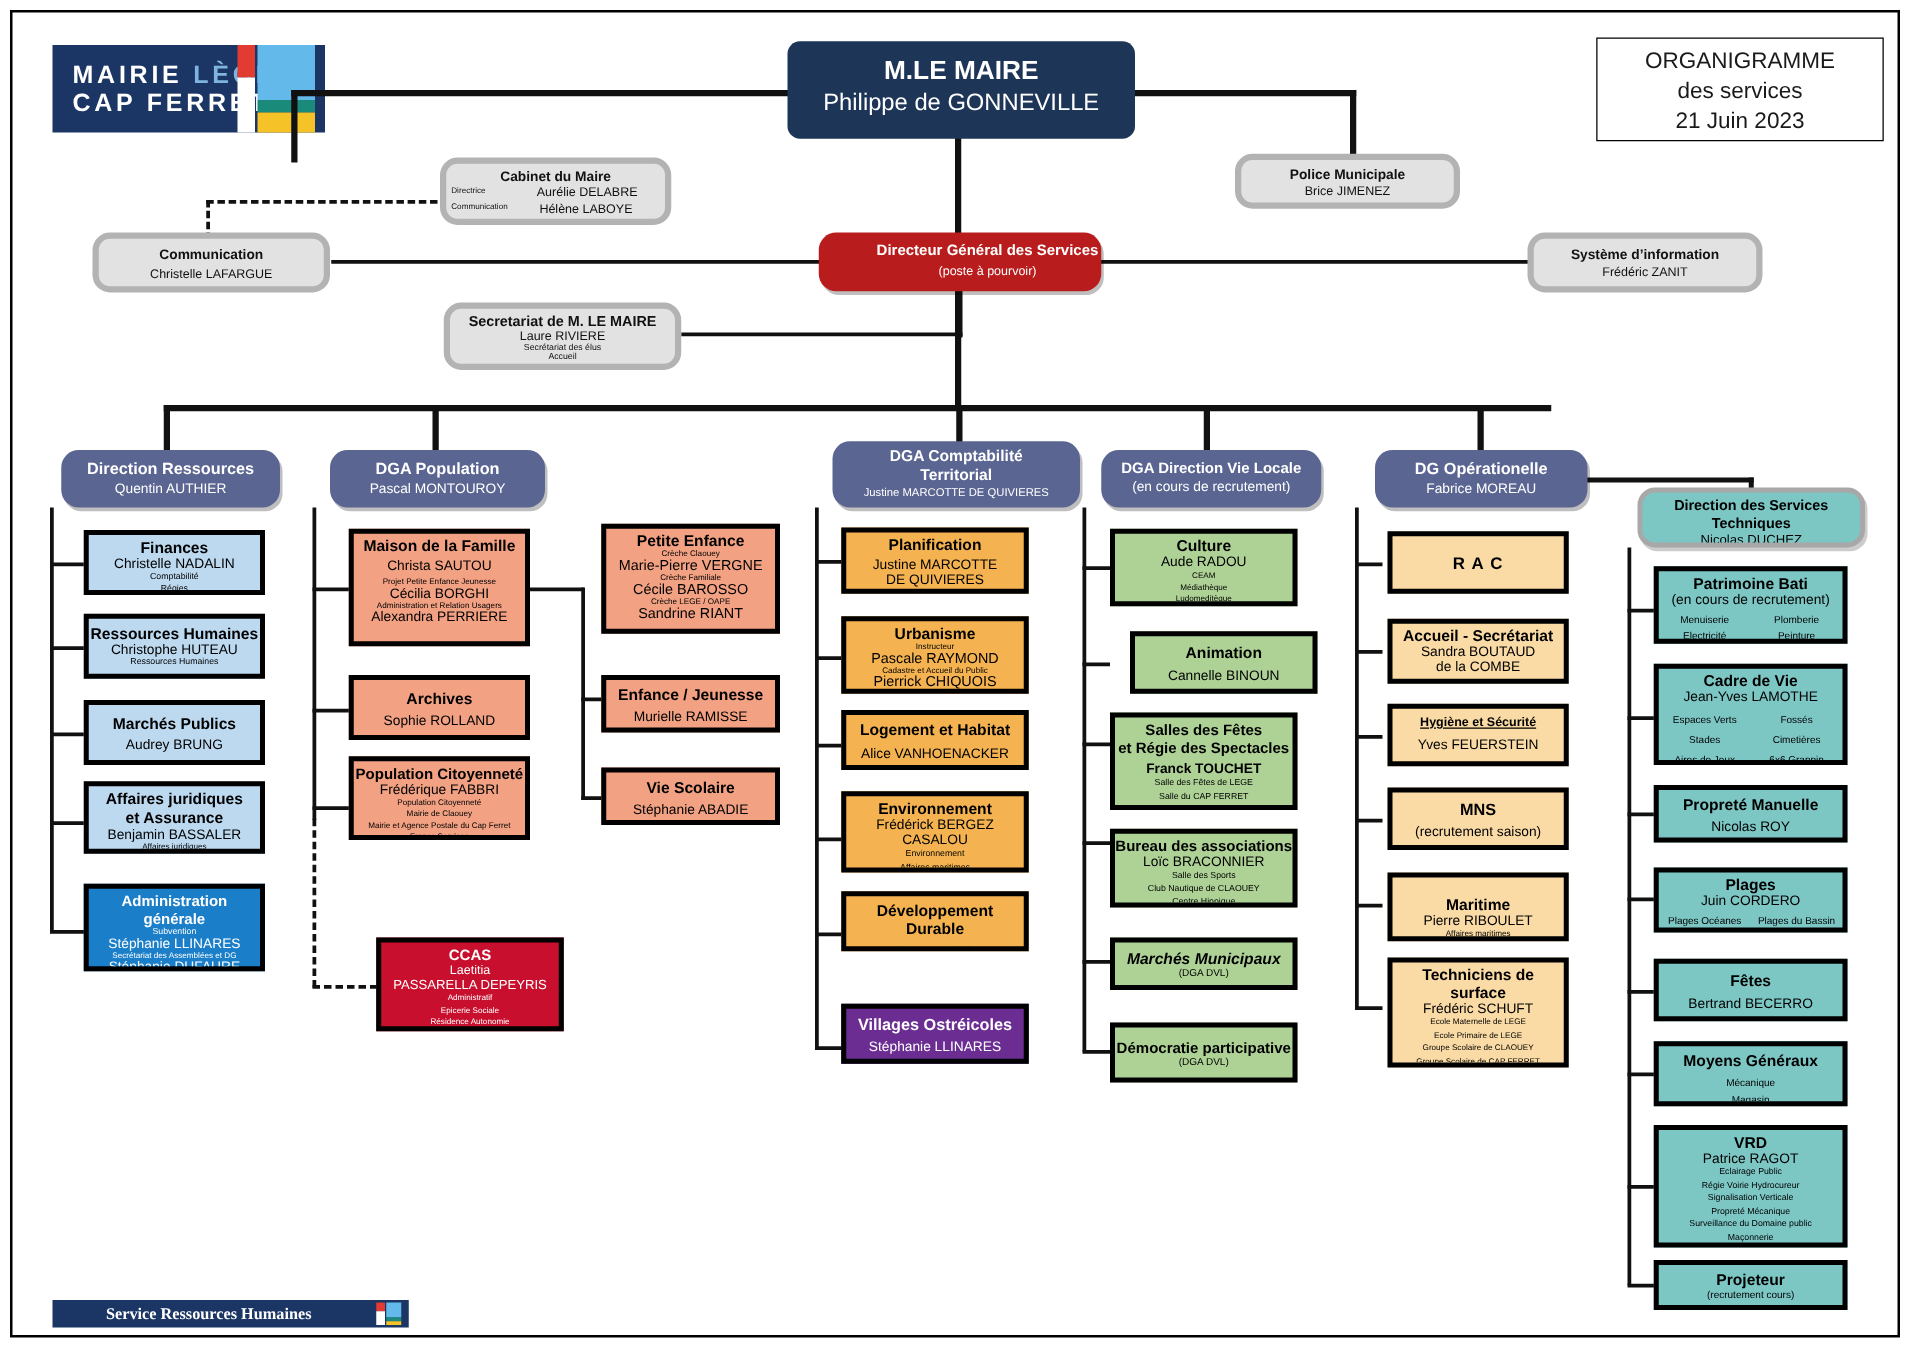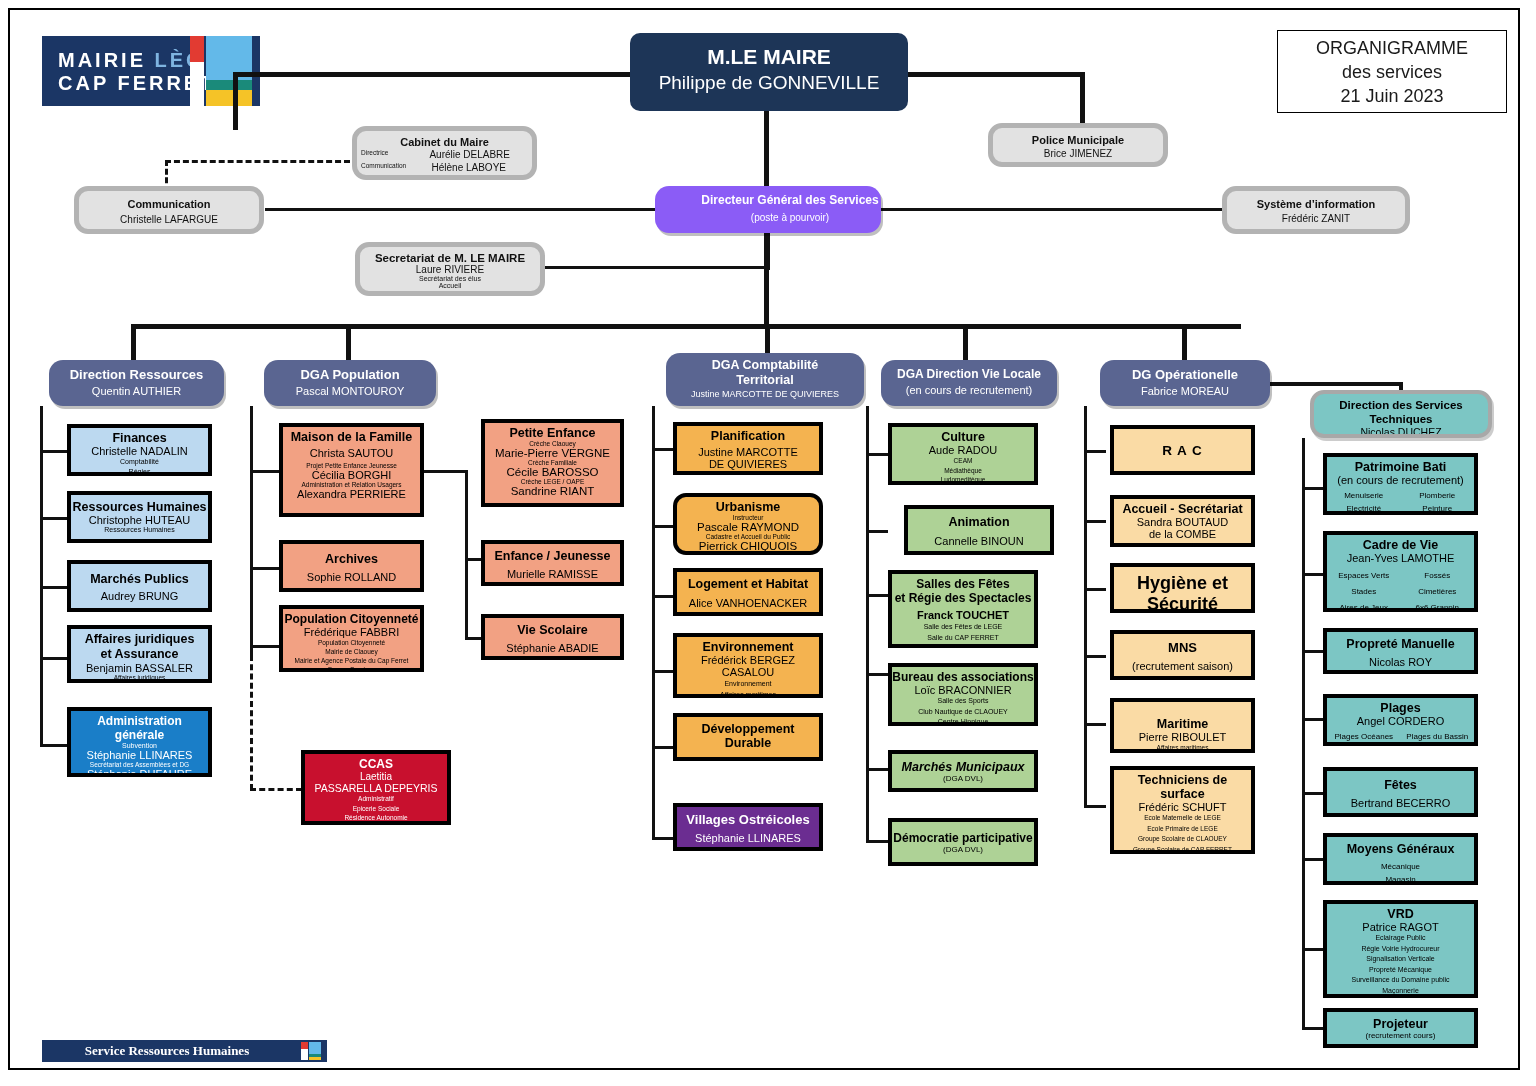--- a/index.html
+++ b/index.html
@@ -131,21 +131,21 @@
   <div class="node grey" style="left:988px;top:123px;width:180px;height:44px;padding-top:6px;">
     <div class="t" style="font-size:11px;">Police Municipale</div>
     <div class="n" style="font-size:10px;margin-top:2px;">Brice JIMENEZ</div>
   </div>
 
   <div class="node grey" style="left:74px;top:186px;width:190px;height:48px;padding-top:7px;">
     <div class="t" style="font-size:11px;">Communication</div>
     <div class="n" style="font-size:10px;margin-top:4px;">Christelle LAFARGUE</div>
   </div>
 
-  <div class="node navy" style="left:655px;top:186px;width:226px;height:47px;padding-top:7px;border-radius:14px;background:#8b5cf6;box-shadow:2px 3px 0 rgba(0,0,0,.25);padding-left:44px;">
+  <div class="node navy" style="left:655px;top:186px;width:226px;height:47px;padding-top:7px;border-radius:14px;background:#b91c1c;box-shadow:2px 3px 0 rgba(0,0,0,.25);padding-left:44px;">
     <div class="t" style="font-size:12px;">Directeur Général des Services</div>
     <div class="n" style="font-size:10px;margin-top:5px;">(poste à pourvoir)</div>
   </div>
 
   <div class="node grey" style="left:1222px;top:186px;width:188px;height:48px;padding-top:7px;">
     <div class="t" style="font-size:11px;">Système d’information</div>
     <div class="n" style="font-size:10px;margin-top:3px;">Frédéric ZANIT</div>
   </div>
 
   <div class="node grey" style="left:355px;top:242px;width:190px;height:54px;padding-top:5px;">
@@ -284,21 +284,21 @@
   <div class="ln" style="left:652px;top:595px;width:22px;height:3px;"></div>
   <div class="ln" style="left:652px;top:670px;width:22px;height:3px;"></div>
   <div class="ln" style="left:652px;top:746px;width:22px;height:3px;"></div>
   <div class="ln" style="left:652px;top:837px;width:22px;height:3px;"></div>
 
   <div class="node rect orange" style="left:673px;top:422px;width:150px;height:53px;padding-top:3px;">
     <div class="t" style="font-size:12.5px;">Planification</div>
     <div class="n" style="font-size:11px;margin-top:3px;">Justine MARCOTTE</div>
     <div class="n" style="font-size:11px;">DE QUIVIERES</div>
   </div>
-  <div class="node rect orange" style="left:673px;top:493px;width:150px;height:62px;padding-top:3px;border-radius:13px;">
+  <div class="node rect orange" style="left:673px;top:493px;width:150px;height:62px;padding-top:3px;">
     <div class="t" style="font-size:12.5px;">Urbanisme</div>
     <div class="s" style="font-size:6.5px;">Instructeur</div>
     <div class="n" style="font-size:11.5px;">Pascale RAYMOND</div>
     <div class="s" style="font-size:6.5px;">Cadastre et Accueil du Public</div>
     <div class="n" style="font-size:11.5px;">Pierrick CHIQUOIS</div>
   </div>
   <div class="node rect orange" style="left:673px;top:568px;width:150px;height:48px;padding-top:5px;">
     <div class="t" style="font-size:12.5px;">Logement et Habitat</div>
     <div class="n" style="font-size:11px;margin-top:6px;">Alice VANHOENACKER</div>
   </div>
@@ -371,21 +371,21 @@
 
   <div class="node rect peach" style="left:1110px;top:425px;width:145px;height:50px;padding-top:14px;">
     <div class="t" style="font-size:13.5px;letter-spacing:1px;">R A C</div>
   </div>
   <div class="node rect peach" style="left:1110px;top:495px;width:145px;height:52px;padding-top:3px;">
     <div class="t" style="font-size:12.5px;">Accueil - Secrétariat</div>
     <div class="n" style="font-size:11px;">Sandra BOUTAUD</div>
     <div class="n" style="font-size:11px;">de la COMBE</div>
   </div>
   <div class="node rect peach" style="left:1110px;top:563px;width:145px;height:50px;padding-top:6px;">
-    <div class="t" style="font-size:18px;">Hygiène et Sécurité</div>
+    <div class="t" style="font-size:10px;text-decoration:underline;">Hygiène et Sécurité</div>
     <div class="n" style="font-size:11px;margin-top:6px;">Yves FEUERSTEIN</div>
   </div>
   <div class="node rect peach" style="left:1110px;top:630px;width:145px;height:50px;padding-top:6px;">
     <div class="t" style="font-size:13px;">MNS</div>
     <div class="n" style="font-size:11px;margin-top:5px;">(recrutement saison)</div>
   </div>
   <div class="node rect peach" style="left:1110px;top:698px;width:145px;height:55px;padding-top:15px;">
     <div class="t" style="font-size:12.5px;">Maritime</div>
     <div class="n" style="font-size:11px;">Pierre RIBOULET</div>
     <div class="s" style="font-size:6.5px;line-height:9.5px;">Affaires maritimes</div>
@@ -439,21 +439,21 @@
         <div>Aires de Jeux</div>
         <div>6x6 Grappin</div>
       </div>
   </div>
   <div class="node rect teal" style="left:1323px;top:628px;width:155px;height:46px;padding-top:5px;">
     <div class="t" style="font-size:12.5px;">Propreté Manuelle</div>
     <div class="n" style="font-size:11px;margin-top:5px;">Nicolas ROY</div>
   </div>
   <div class="node rect teal" style="left:1323px;top:694px;width:155px;height:52px;padding-top:3px;">
     <div class="t" style="font-size:12.5px;">Plages</div>
-    <div class="n" style="font-size:11px;">Angel CORDERO</div>
+    <div class="n" style="font-size:11px;">Juin CORDERO</div>
     <div class="cols" style="margin-top:3px;">
         <div>Plages Océanes</div>
         <div>Plages du Bassin</div>
       </div>
   </div>
   <div class="node rect teal" style="left:1323px;top:767px;width:155px;height:50px;padding-top:7px;">
     <div class="t" style="font-size:12.5px;">Fêtes</div>
     <div class="n" style="font-size:11px;margin-top:5px;">Bertrand BECERRO</div>
   </div>
   <div class="node rect teal" style="left:1323px;top:833px;width:155px;height:52px;padding-top:5px;">

